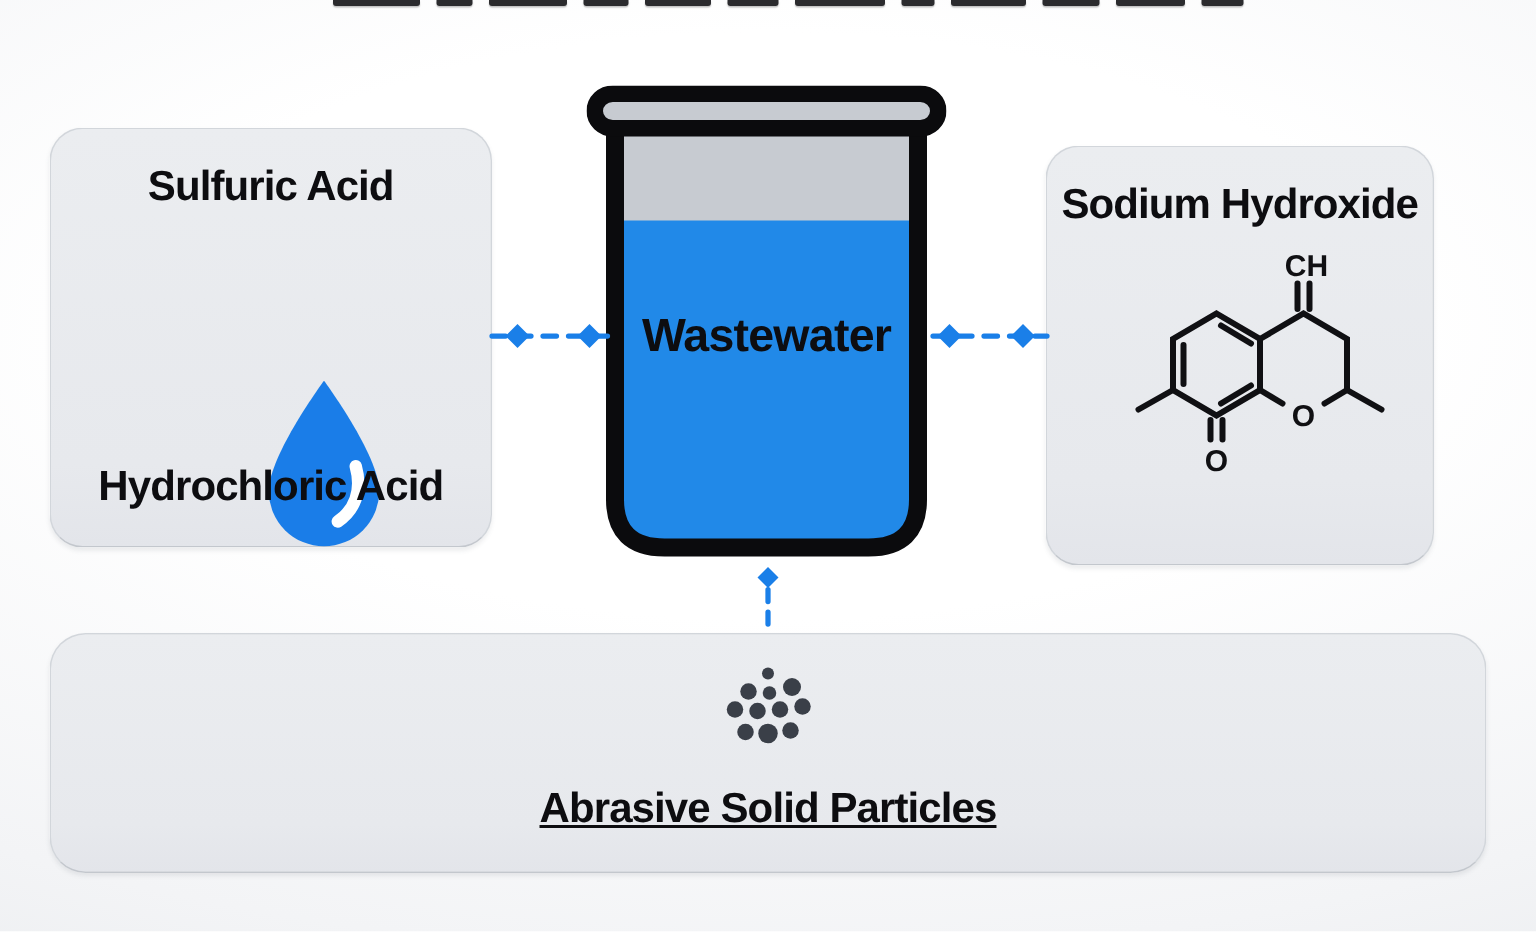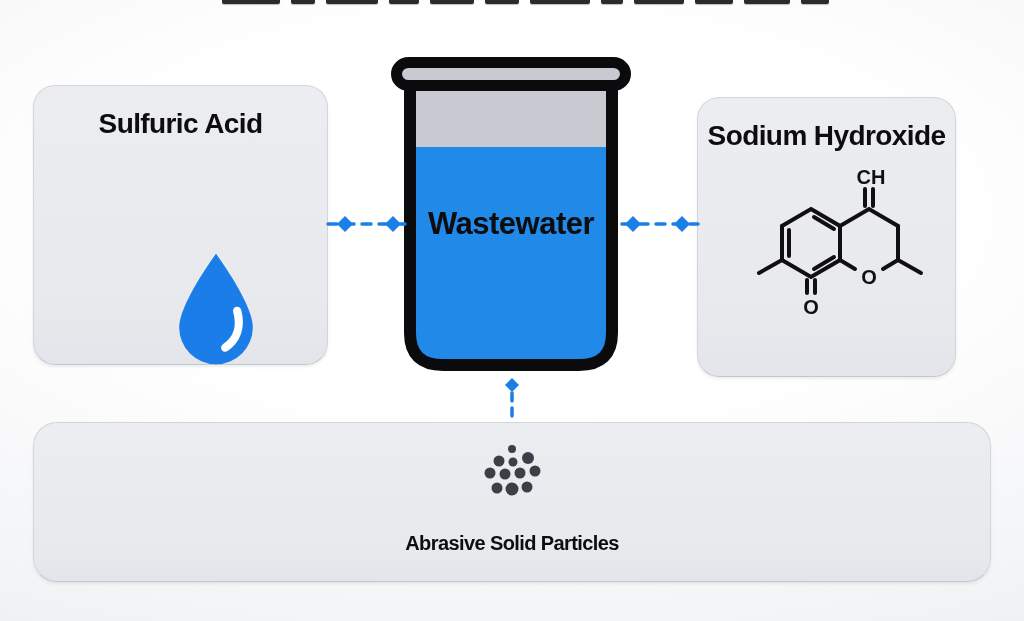--- a/index.html
+++ b/index.html
@@ -36,21 +36,21 @@
   .panel-right { left: 697px; top: 97px;  width: 259px; height: 280px; }
   .panel-bottom{ left: 33px;  top: 422px; width: 958px; height: 160px; border-radius: 24px; }
   .panel-label {
     position: absolute; left: 0; width: 100%;
     text-align: center;
     font-size: 28px; font-weight: 600; letter-spacing: -0.6px;
     color: #0d0d10;
   }
   .lbl-top    { top: 22px; }
   .lbl-bottom { bottom: 24px; }
-  .bottom-label { bottom: 26px; font-size: 20px; }
+  .bottom-label { bottom: 26px; font-size: 28px; text-decoration: underline; }
   
   .drop-icon     { position: absolute; left: 136px; top: 164px; }
   .molecule-icon { position: absolute; left: 54px;  top: 70px; }
   .particles-icon{ position: absolute; left: 448px; top: 18px; }
   
   .beaker { position: absolute; left: 391px; top: 57px; }
   .beaker text {
     font-family: "Liberation Sans", "DejaVu Sans", sans-serif;
     font-weight: 700; letter-spacing: -0.5px;
   }
@@ -84,20 +84,21 @@
       <span style="width:46px"></span>
       <span style="width:28px"></span>
   </div>
 
   <div class="panel panel-left">
     <div class="panel-label lbl-top">Sulfuric Acid</div>
     <svg class="drop-icon" width="92" height="118" viewBox="0 0 100 128">
       <path d="M50,4 C50,4 10,58 10,84 a40,40 0 0 0 80,0 C90,58 50,4 50,4 Z" fill="#1a7de8"></path>
       <path d="M73,66 C78,84 72,98 60,106" fill="none" stroke="#ffffff" stroke-width="9" stroke-linecap="round"></path>
     </svg>
+    <div class="panel-label lbl-bottom">Hydrochloric Acid</div>
   </div>
 
   <svg class="beaker" width="240" height="320" viewBox="0 0 240 320">
     <defs>
       <clipPath id="body-clip">
         <path d="M19,16 H221 V276 Q221,308 188,308 H52 Q19,308 19,276 Z"></path>
       </clipPath>
     </defs>
 
     <path d="M19,16 H221 V276 Q221,308 188,308 H52 Q19,308 19,276 Z" fill="#c7cbd1"></path>

